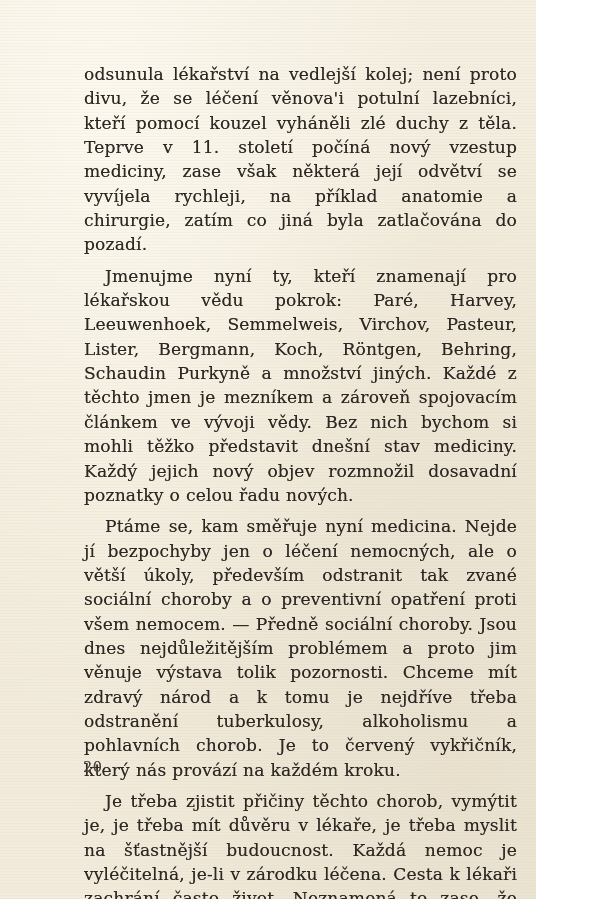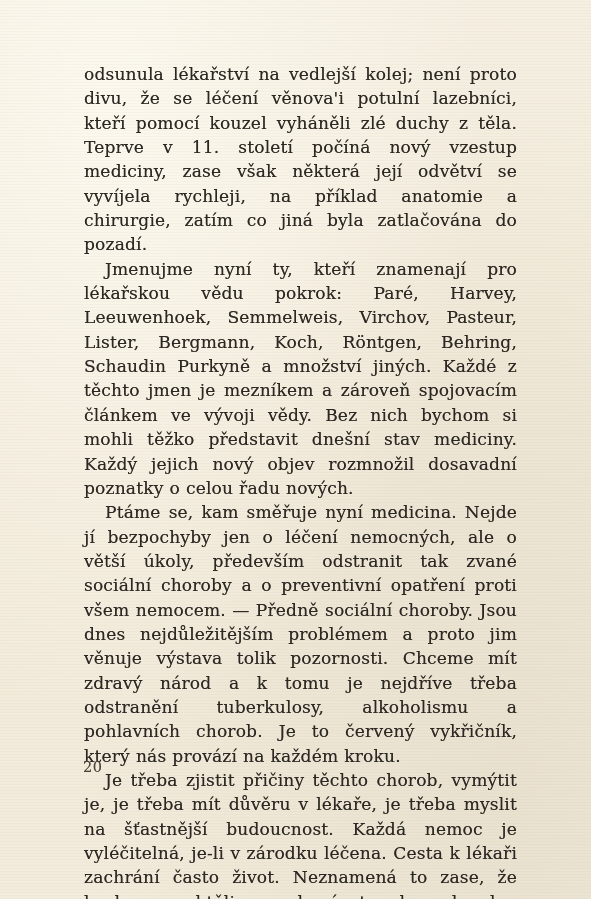--- a/index.html
+++ b/index.html
@@ -4,21 +4,21 @@
 <title>Scanned book page 12</title>
 <style>
   html, body {
     margin: 0;
     padding: 0;
     background: #ffffff;
   }
 
   .page {
     position: relative;
-    width: 591px;
+    width: 536px;
     height: 899px;
     box-sizing: border-box;
     background: #f2ecdc;
     overflow: hidden;
     font-family: "DejaVu Serif", "Liberation Serif", serif;
     color: #2b2722;
   }
 
   
   .page::before {
@@ -68,21 +68,21 @@
     text-indent: 21px;
     
     text-shadow: 0 0 0.55px rgba(43,39,34,0.55);
   }
 
   .para.first {
     text-indent: 0;
   }
 
   .para + .para {
-    margin-top: 0;
+    margin-top: 7px;
   }
 
   .folio {
     position: absolute;
     left: 83px;
     top: 760px;
     z-index: 2;
     font-size: 14.5px;
     line-height: 1;
     color: #4a443b;

